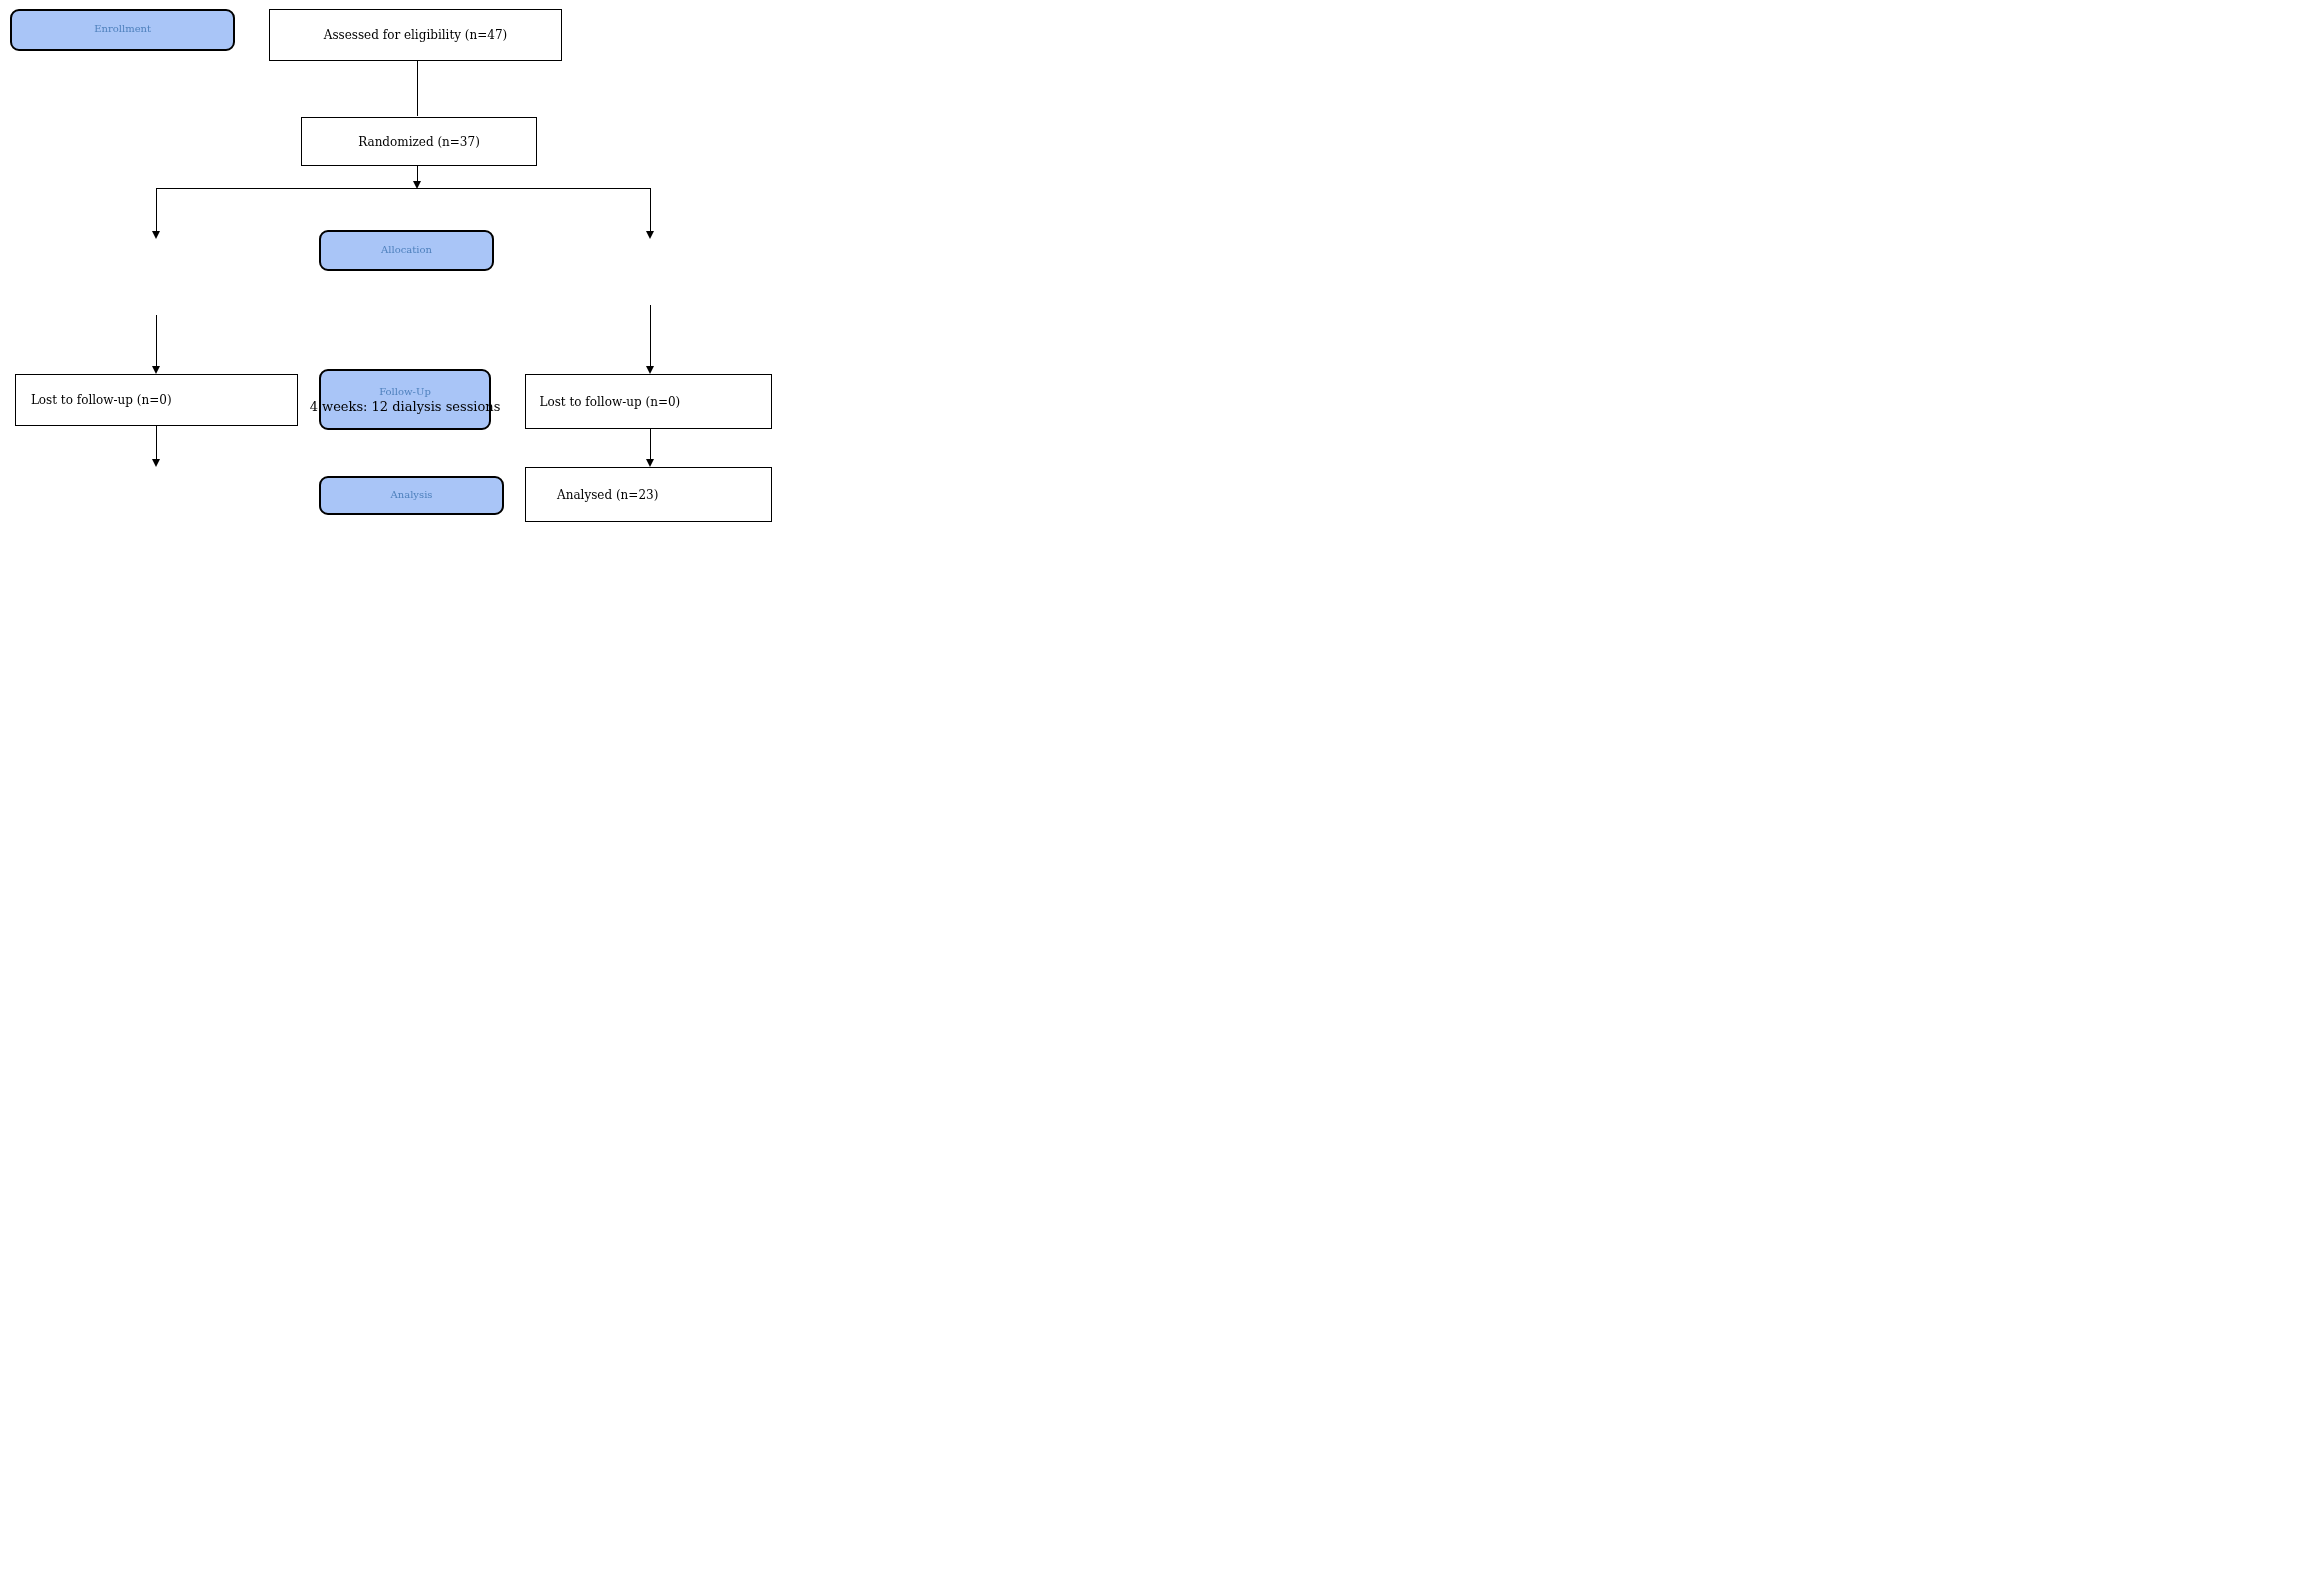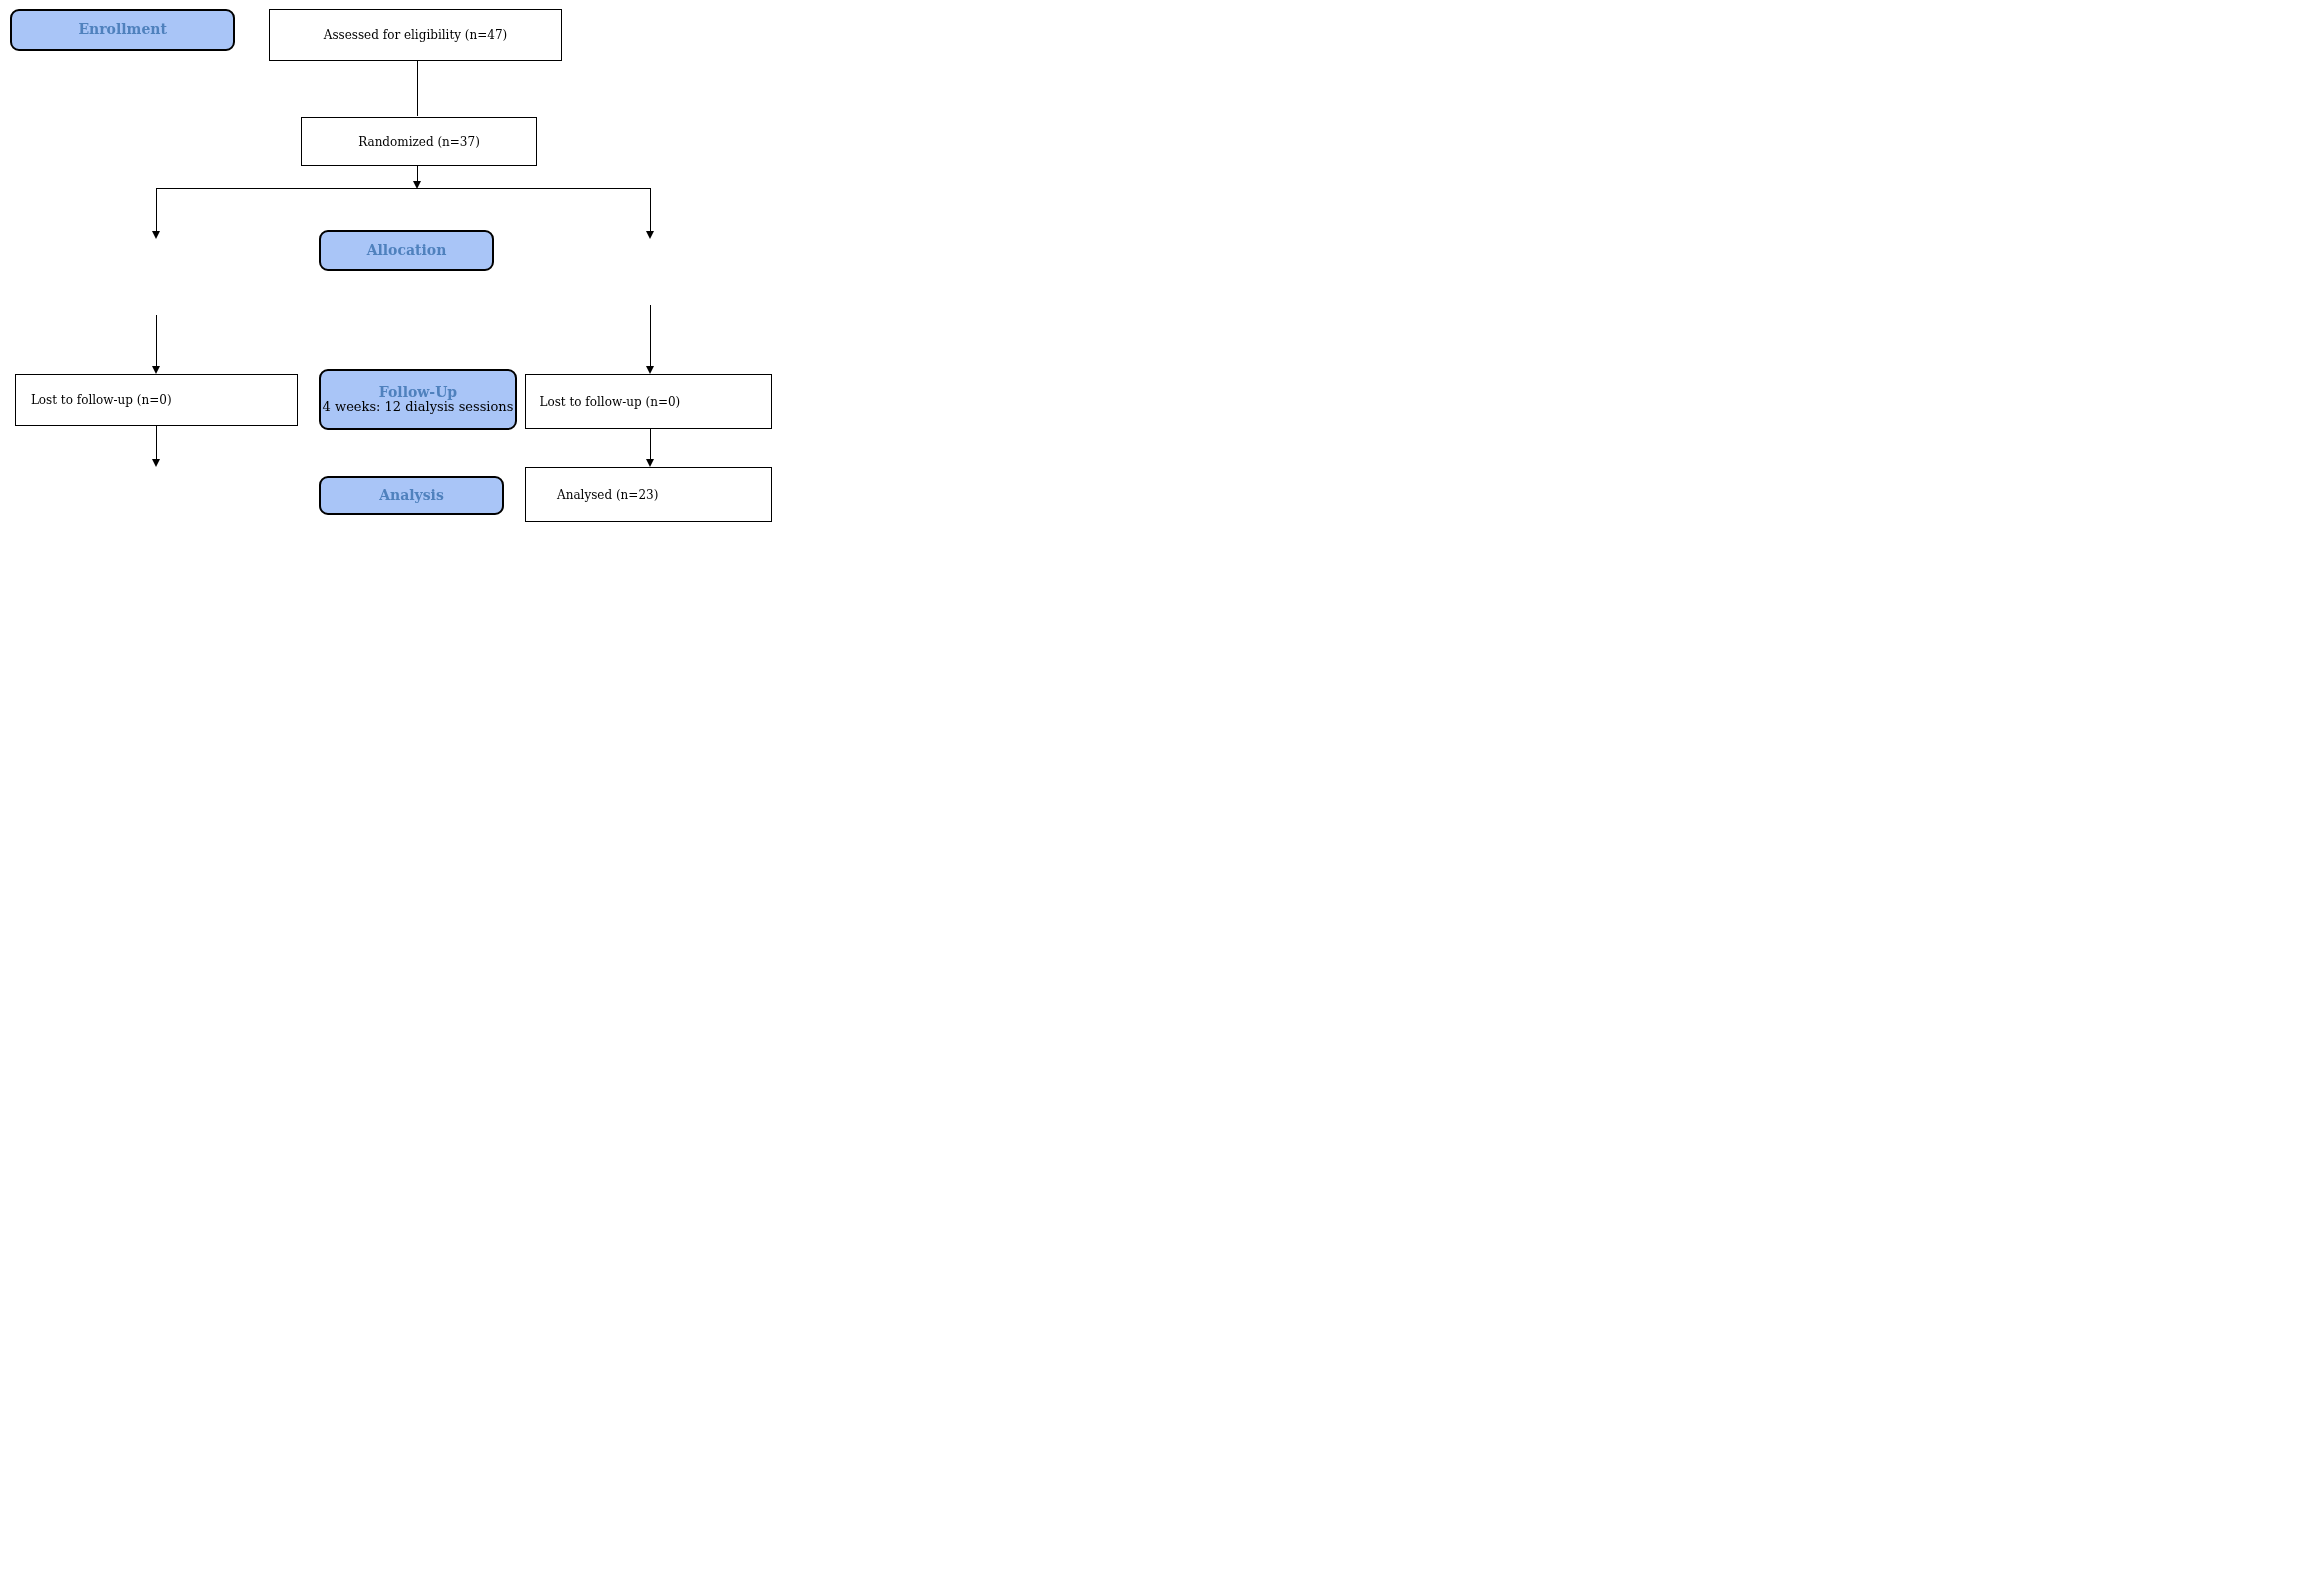--- a/index.html
+++ b/index.html
@@ -32,22 +32,22 @@
     position:absolute;
     box-sizing:border-box;
     border:2.3px solid var(--box-border);
     border-radius:9px;
     background:var(--stage-fill);
     display:flex;flex-direction:column;align-items:center;justify-content:center;
     text-align:center;
   }
   .stage .stage-title{
     color:var(--stage-text);
-    font-weight:bold;
-    font-size:14px;
+    font-weight:normal;
+    font-size:10px;
     line-height:14.7px;
   }
   .stage .stage-sub{
     color:#000;
     font-size:13px;
     line-height:14.7px;
     white-space:nowrap;
   }
   
   .alloc-content{padding:12.4px 8px 0 13.5px;}
@@ -71,21 +71,21 @@
 <div class="canvas">
 
   <div class="stage" style="left:10.2px;top:8.5px;width:225px;height:42px;">
     <div class="stage-title">Enrollment</div>
   </div>
 
   <div class="stage" style="left:319px;top:230px;width:175px;height:41px;">
     <div class="stage-title">Allocation</div>
   </div>
 
-  <div class="stage" style="left:319px;top:369px;width:198px;height:61px;">
+  <div class="stage" style="left:319px;top:369px;width:172px;height:61px;">
     <div class="stage-title">Follow-Up</div>
     <div class="stage-sub">4 weeks: 12 dialysis sessions</div>
   </div>
 
   <div class="stage" style="left:319px;top:476px;width:185px;height:39px;">
     <div class="stage-title">Analysis</div>
   </div>
 
   <div class="wbox center" style="left:269px;top:8.5px;width:293px;height:52px;">
     <span>Assessed for eligibility (n=47)</span>

